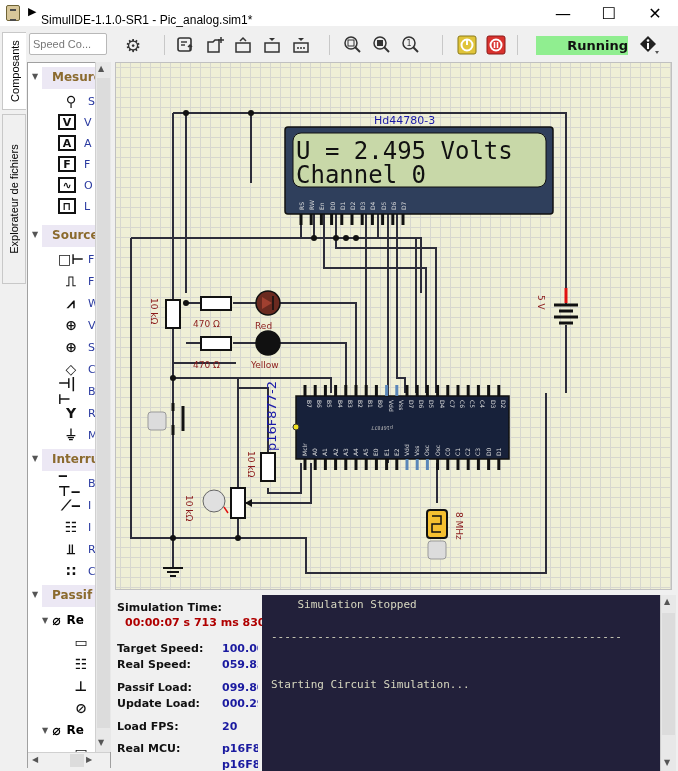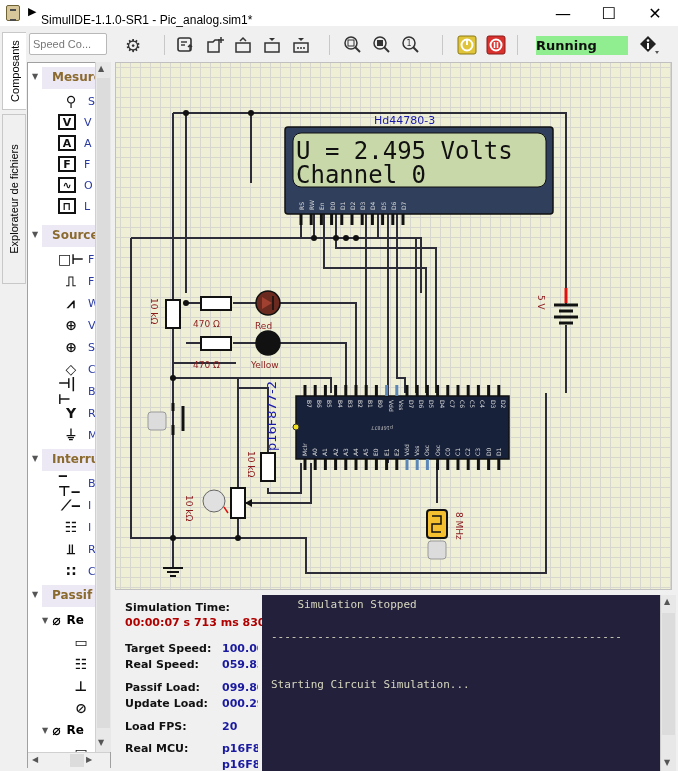--- a/index.html
+++ b/index.html
@@ -30,31 +30,31 @@
   .item .ico { width: 26px; height: 18px; display: flex; align-items: center; justify-content: center; font-size: 14px; color: #111; font-weight: bold; }
   .item .lbl { font-size: 11px; color: #2a3aa0; margin-left: 4px; }
   .subcat { position: absolute; left: 14px; width: 70px; height: 20px; display: flex; align-items: center; font-size: 12px; font-weight: bold; }
   #left-vscroll { position: absolute; left: 95px; top: 62px; width: 16px; height: 690px; background: #e8e8e8; border-left: 1px solid #d0d0d0; }
   #left-hscroll { position: absolute; left: 28px; top: 752px; width: 82px; height: 16px; background: #f0f0f0; border-top: 1px solid #d0d0d0; }
 
   
   #toolbar { position: absolute; left: 112px; top: 30px; width: 566px; height: 30px; }
   .tb { position: absolute; top: 4px; width: 22px; height: 22px; display: flex; align-items: center; justify-content: center; font-size: 15px; color: #333; }
   .tb-sep { position: absolute; top: 5px; width: 1px; height: 20px; background: #c8c8c8; }
-  #run-status { position: absolute; left: 424px; top: 6px; width: 92px; height: 19px; background: #90ee90; font-weight: bold; font-size: 13px; text-align: left; line-height: 19px; color: #111; }
+  #run-status { position: absolute; left: 424px; top: 6px; width: 92px; height: 19px; background: #90ee90; font-weight: bold; font-size: 13px; text-align: right; line-height: 19px; color: #111; }
 
   
   #canvas { position: absolute; left: 115px; top: 62px; width: 557px; height: 528px; border: 1px solid #c0c0c0; background-color: #efefd6;
     background-image: linear-gradient(#d7d7cf 1px, transparent 1px), linear-gradient(90deg, #d7d7cf 1px, transparent 1px);
     background-size: 10px 10px; background-position: 4px 4px; overflow: hidden; }
   #circuit { position: absolute; left: 0; top: 0; }
 
   
   #info { position: absolute; left: 115px; top: 595px; width: 145px; height: 176px; background: #f0f0f0; font-family: "DejaVu Sans", sans-serif; font-size: 11px; font-weight: bold; }
-  .info-lbl { position: absolute; left: 10px; color: #111; text-align: center; }
+  .info-lbl { position: absolute; left: 2px; color: #111; text-align: center; }
   .info-val { position: absolute; left: 107px; color: #1a1aa0; white-space: nowrap; overflow: hidden; width: 36px; }
   #sim-time-val { position: absolute; left: 10px; top: 21px; color: #b00000; white-space: nowrap; }
 
   #console { position: absolute; left: 262px; top: 595px; width: 400px; height: 176px; background: #22203a; color: #d8d8c0; font-family: "DejaVu Sans Mono", monospace; font-size: 11px; }
   .cline { position: absolute; left: 9px; white-space: pre; }
   #console-scroll { position: absolute; left: 660px; top: 595px; width: 16px; height: 176px; background: #e8e8e8; border-left: 1px solid #ccc; }
   #console-thumb { position: absolute; left: 1px; top: 18px; width: 13px; height: 122px; background: #dcdcdc; }
 </style>
 </head>
 <body>

